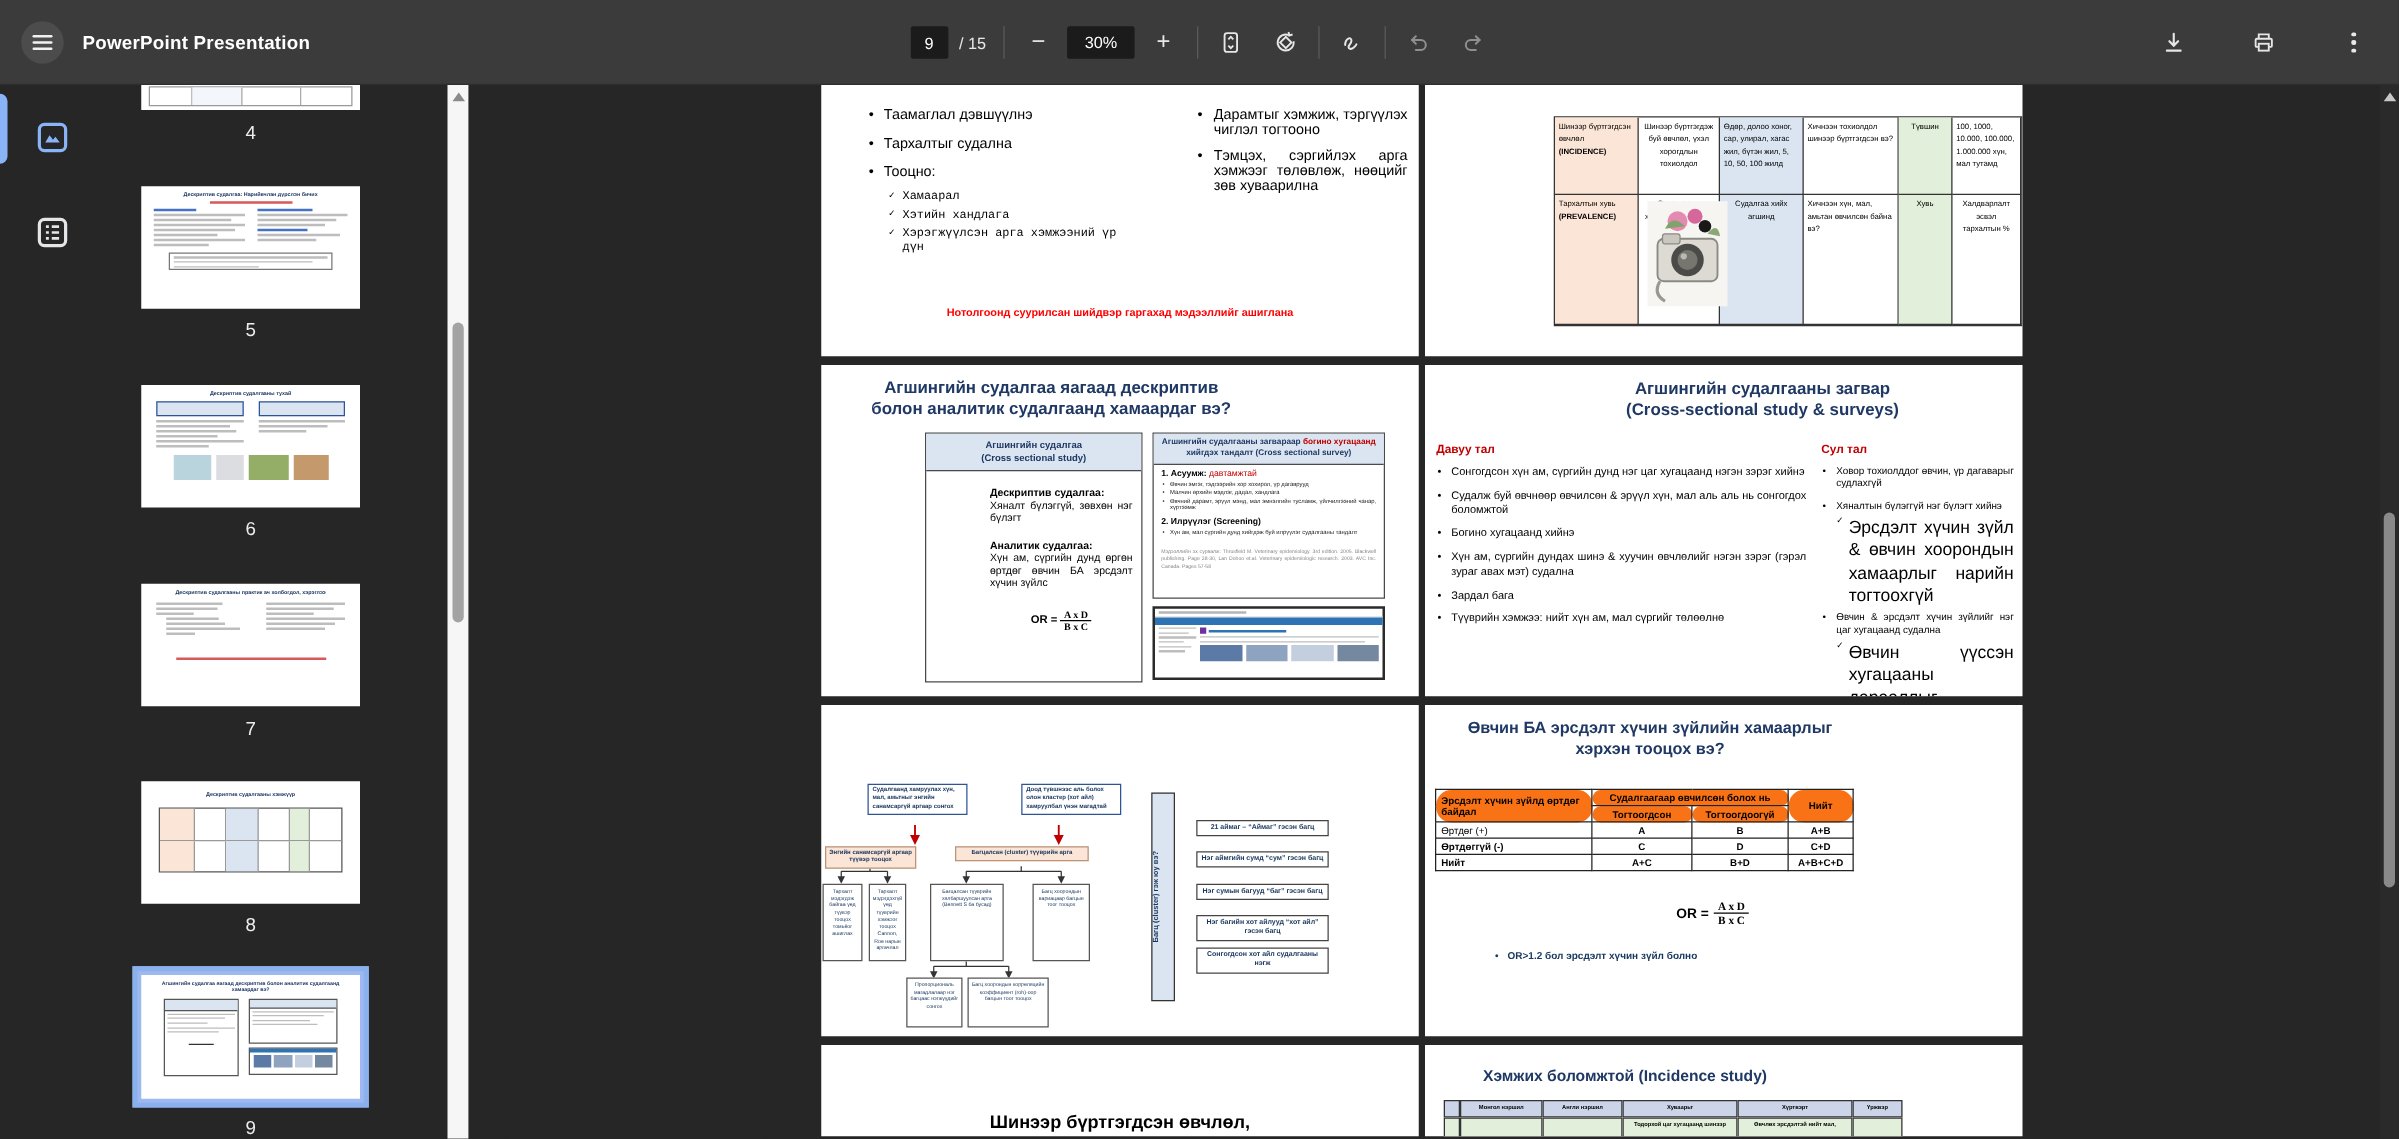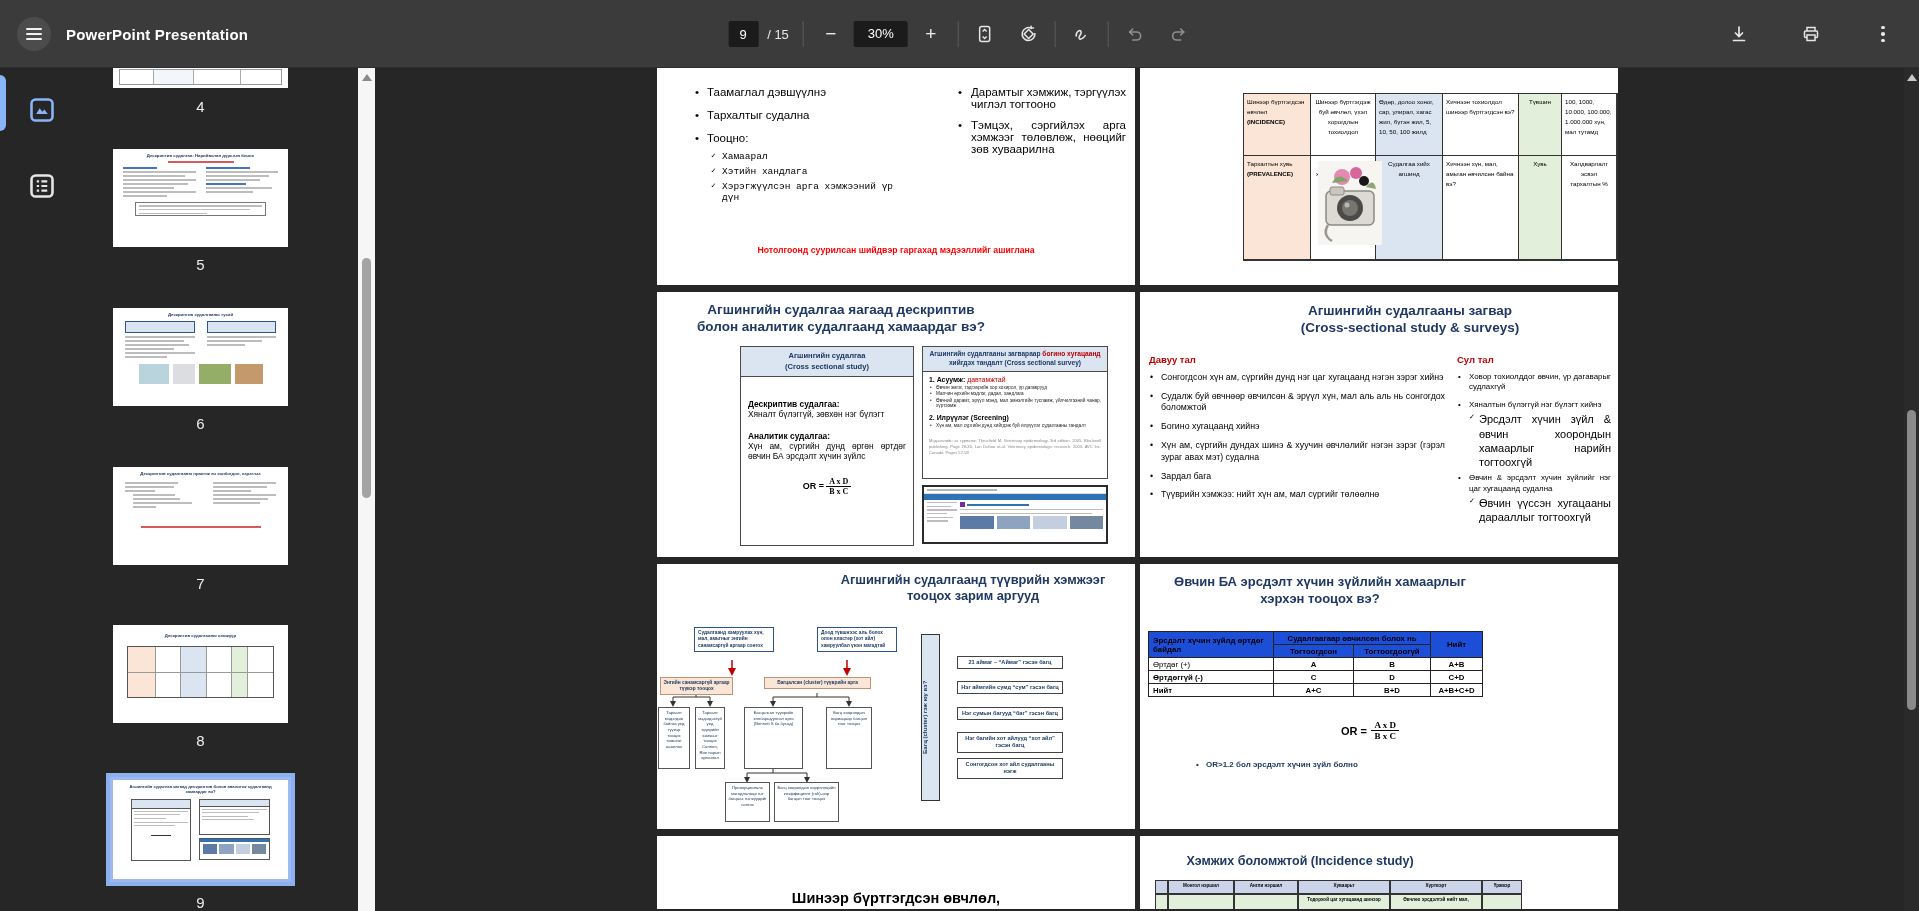--- a/index.html
+++ b/index.html
@@ -96,42 +96,42 @@
   .frac .fn { display:block; border-bottom:1.2px solid #000; padding:0 3px; }
   .frac .fd { display:block; padding:0 3px; }
   .rb-blt { font-size:4.7px; color:#222; margin-bottom:1.5px; padding-left:7px; position:relative; text-align:justify; }
   .rb-blt::before { content:"•"; position:absolute; left:1px; }
   .shot-card { height:13px; flex:1; }
 
   
   .p10-b { font-size:8.8px; color:#000; text-align:justify; margin-bottom:7.5px; padding-left:12px; position:relative; line-height:1.3; }
   .p10-b::before { content:"•"; position:absolute; left:1px; }
   .p10-s { font-size:7.9px; }
-  .p10-chk { font-size:11px; color:#000; text-align:justify; margin:2px 0 4px 12px; padding-left:10px; position:relative; line-height:1.3;}
+  .p10-chk { font-size:14px; color:#000; text-align:justify; margin:2px 0 4px 12px; padding-left:10px; position:relative; line-height:1.3;}
   .p10-chk::before { content:"✓"; position:absolute; left:0; font-size:7px; }
   .redhead { color:#c00000; font-weight:bold; font-size:9.5px; margin-bottom:7px; }
 
   
   .fbx { position:absolute; border:1.5px solid #2f5496; background:#fff; color:#17365d;
     font-weight:bold; font-size:4.8px; line-height:1.35; padding:2px 3px; text-align:left; }
   .fbx-peach { position:absolute; background:#fbe5d6; border:1px solid #bb9377; color:#17365d;
     font-weight:bold; font-size:4.8px; line-height:1.3; padding:2px; text-align:center; }
   .fbx-sm { position:absolute; border:1px solid #555; background:#fff; color:#17365d;
     font-size:4.2px; line-height:1.35; padding:2px; text-align:center; }
   .clusterlabel { position:absolute; left:264px; top:70px; width:19px; height:167px; background:#dbe5f1;
     border:1.5px solid #333; color:#17365d; font-weight:bold; font-size:6px;
     writing-mode:vertical-rl; transform:rotate(180deg); text-align:center; }
   .cbox { position:absolute; left:300px; width:106px; border:1.2px solid #444; background:#fff;
     color:#17365d; font-weight:bold; font-size:5.6px; line-height:1.3; text-align:center;
     padding:2px 3px; }
 
   
   .p12-tbl { position:absolute; left:8px; top:67px; border-collapse:collapse; }
   .p12-tbl td, .p12-tbl th { border:1.2px solid #222; font-size:7.8px; padding:1px 4px; color:#000; height:13px; }
-  .p12-tbl th { background:#1d4ed8; }
+  .p12-tbl th { background:#f97316;border-radius:12px; }
   .p12-bullet { font-size:8px; font-weight:bold; color:#17375e; text-align:justify; padding-left:11px;
     position:relative; margin-bottom:2px; line-height:1.3; }
   .p12-bullet::before { content:"•"; position:absolute; left:1px; }
 
   
   .p14-tbl { position:absolute; left:15px; top:44px; display:grid;
     grid-template-columns:13px 66px 64px 92px 92px 40px; }
   .p14-tbl > div { border:0.8px solid #333; font-size:4.6px; font-weight:bold; color:#000;
     padding:2px 2px; line-height:1.3; text-align:center; }
   .p14-h { background:#ccd4ea; height:14px; }
@@ -455,21 +455,21 @@
       <div class="stitle" style="position:absolute; top:9px; left:10px; width:348px; font-size:13.5px;">
         <div>Агшингийн судалгаа яагаад дескриптив</div>
         <div>болон аналитик судалгаанд хамаардаг вэ?</div>
       </div>
 
       <div class="box" style="left:83px; top:54px; width:174px; height:200px;">
         <div class="boxhead" style="font-size:7.6px; padding:4px 2px; line-height:1.4;">
           <div>Агшингийн судалгаа</div>
           <div>(Cross sectional study)</div>
         </div>
-        <div style="padding:22px 7px; font-size:8.4px; color:#000;">
+        <div style="padding:12px 7px; font-size:8.4px; color:#000;margin-left:44px;">
           <div style="font-weight:bold;">Дескриптив судалгаа:</div>
           <div style="text-align:justify;">Хяналт бүлэггүй, зөвхөн нэг бүлэгт</div>
           <div style="font-weight:bold; margin-top:12px;">Аналитик судалгаа:</div>
           <div style="text-align:justify;">Хүн ам, сүргийн дунд өргөн өртдөг өвчин БА эрсдэлт хүчин зүйлс</div>
           <div style="text-align:center; margin-top:16px;">
             <b style="font-size:9px;">OR =</b>
             <span class="frac" style="font-size:8px;">
               <span class="fn">A x D</span>
               <span class="fd">B x C</span>
             </span>
@@ -545,24 +545,20 @@
         <div class="p10-b p10-s" style="margin-bottom:2px;">Хяналтын бүлэггүй нэг бүлэгт хийнэ</div>
         <div class="p10-chk" actable="false">Эрсдэлт хүчин зүйл &amp; өвчин хоорондын хамаарлыг нарийн тогтоохгүй</div>
         <div class="p10-b p10-s" style="margin-bottom:2px;">Өвчин &amp; эрсдэлт хүчин зүйлийг нэг цаг хугацаанд судална</div>
         <div class="p10-chk">Өвчин үүссэн хугацааны дарааллыг тогтоохгүй</div>
       </div>
     </section>
   </div>
 
   <div class="prow">
     <section class="page h265">
-      <div class="stitle" style="position:absolute; top:8px; left:160px; width:312px; font-size:12.8px;">
-        <div>Агшингийн судалгаанд түүврийн хэмжээг</div>
-        <div>тооцох зарим аргууд</div>
-      </div>
 
       <svg style="position:absolute; left:0; top:0; pointer-events:none;" width="290" height="265">
         <path d="M75 96 v9" stroke="#c00000" stroke-width="1.5"></path>
             <path d="M71 104 l4 8 4 -8 z" fill="#c00000"></path>
         <path d="M190 96 v9" stroke="#c00000" stroke-width="1.5"></path>
             <path d="M186 104 l4 8 4 -8 z" fill="#c00000"></path>
         <g stroke="#333" stroke-width="1">
           <path d="M39 129 v4 M16 133 h37 M16 133 v5 M53 133 v5"></path>
           <path d="M160 129 v4 M116 133 h76 M116 133 v5 M192 133 v5"></path>
           <path d="M116 205 v4 M90 209 h60 M90 209 v5 M150 209 v5"></path>

